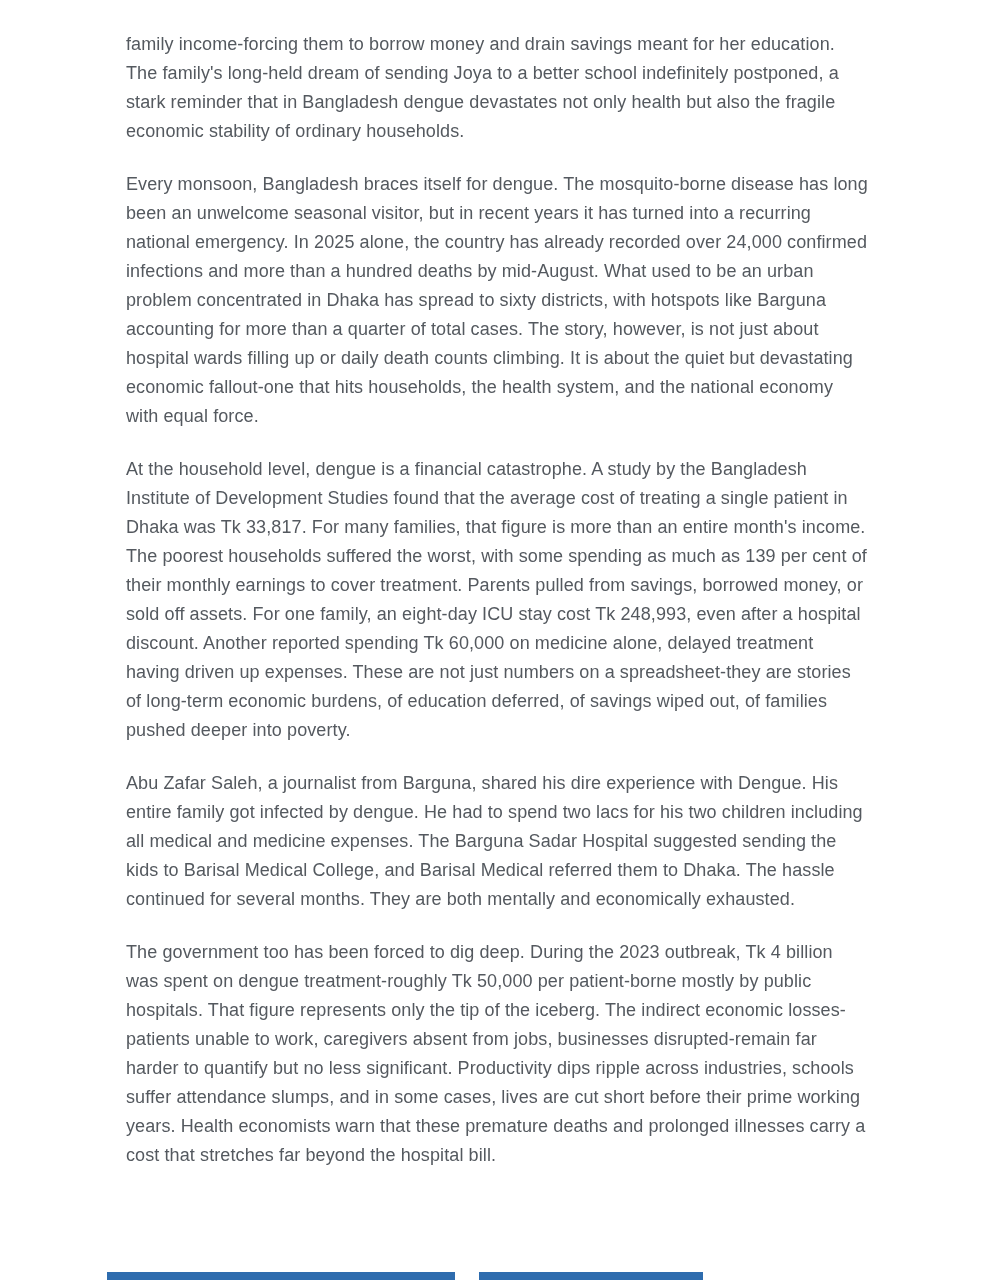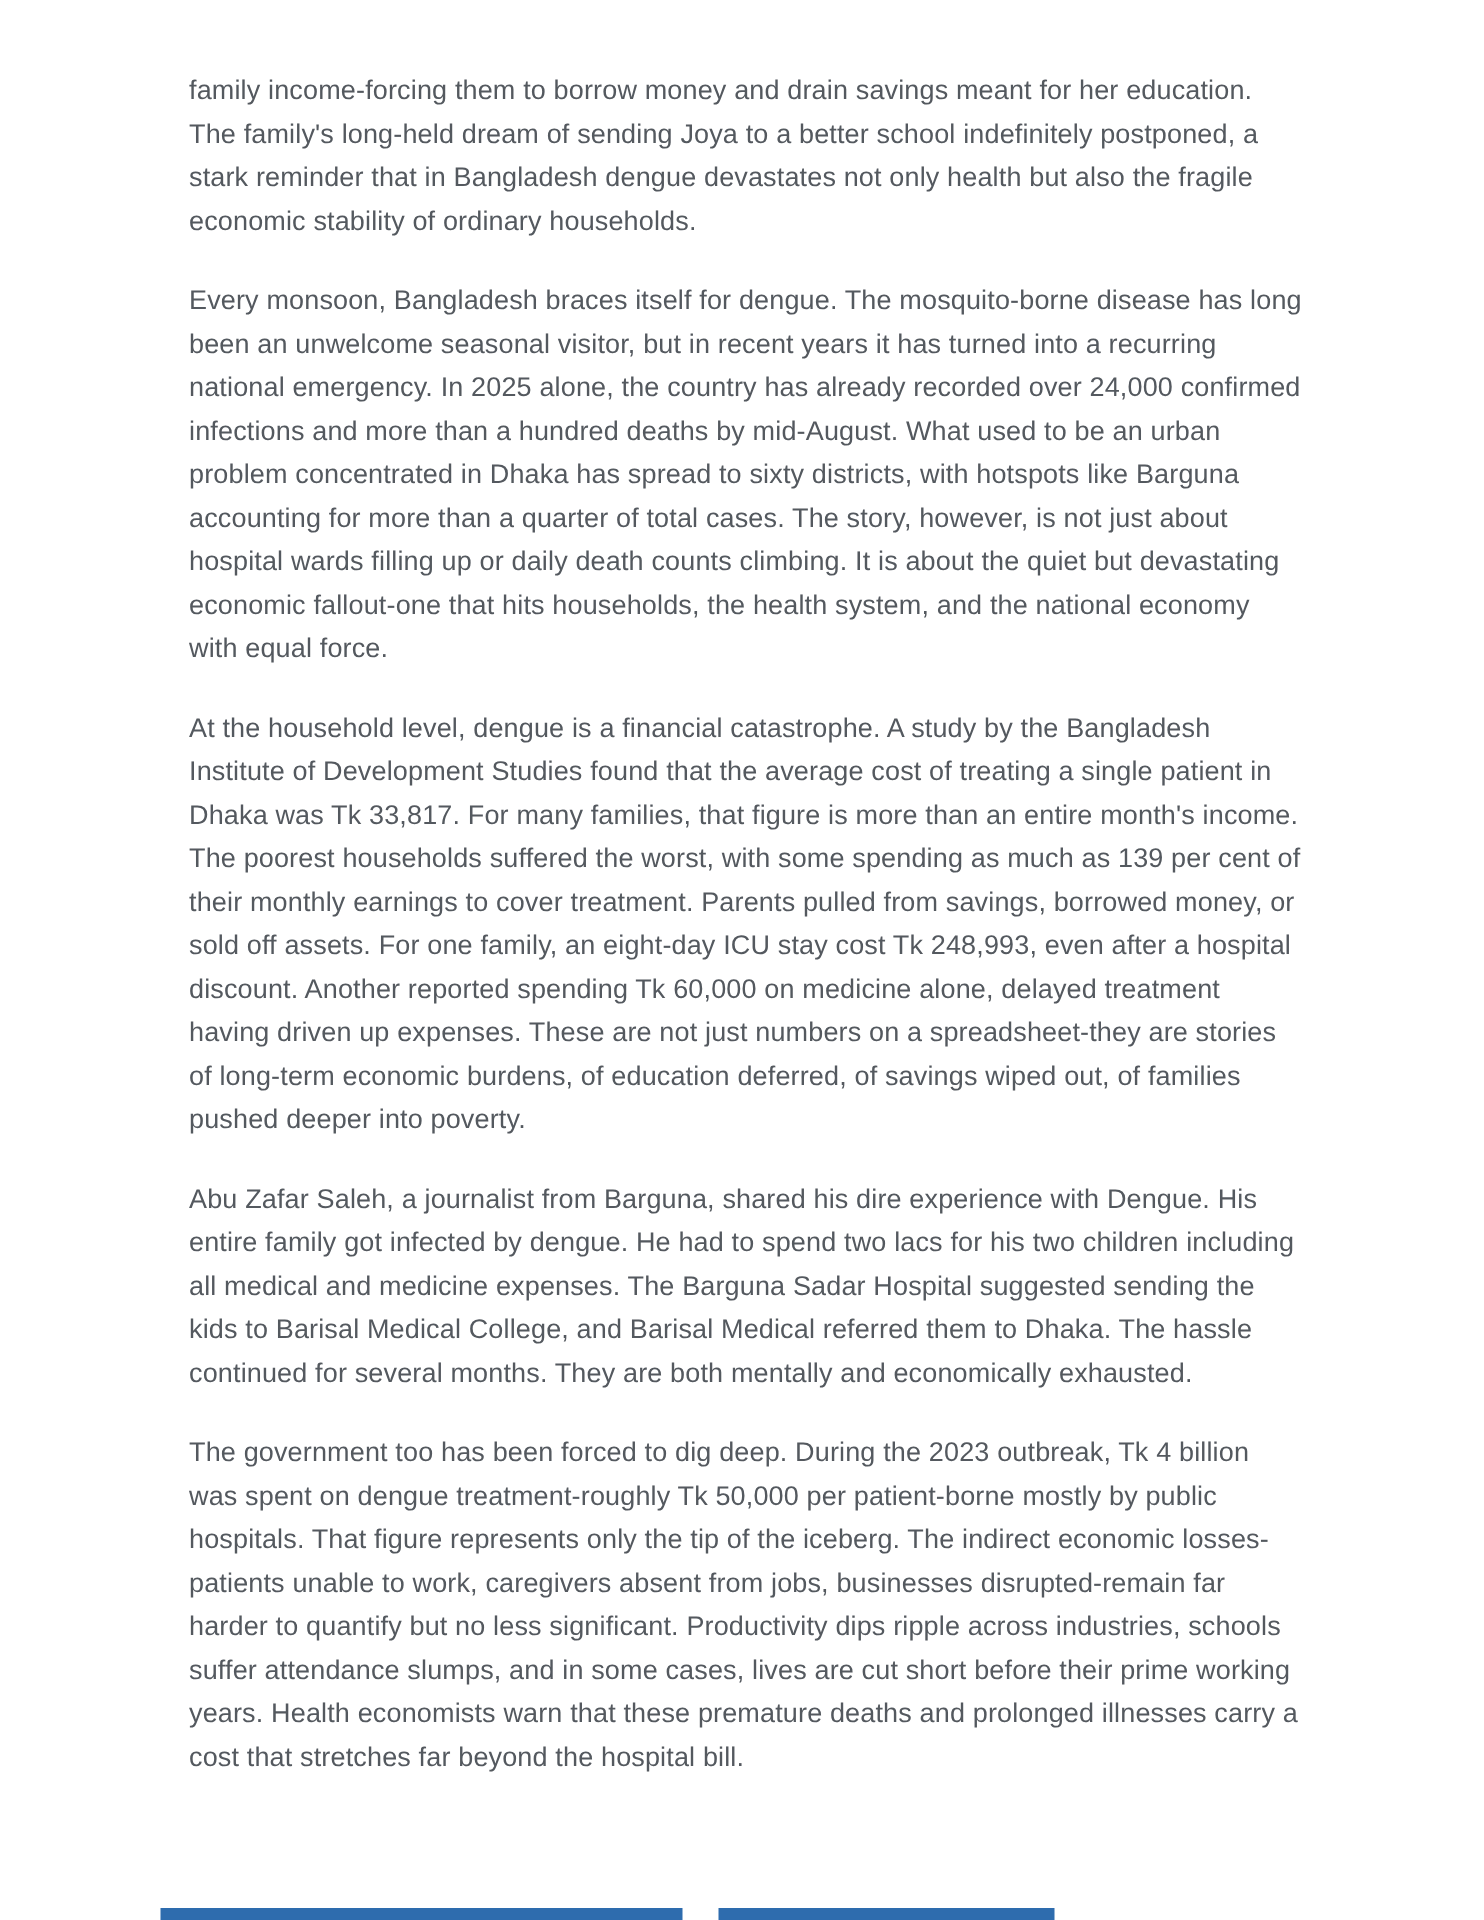--- a/index.html
+++ b/index.html
@@ -16,21 +16,21 @@
   .page {
     position: relative;
     width: 989px;
     height: 1280px;
     background: #ffffff;
   }
 
   .article-body {
     position: absolute;
     left: 126px;
-    top: 46px;
+    top: 30px;
     width: 742px;
   }
 
   .article-body p {
     font-size: 18px;
     line-height: 29px;
     font-weight: 400;
     color: #54595f;
     letter-spacing: 0.1px;
     margin-bottom: 24px;

